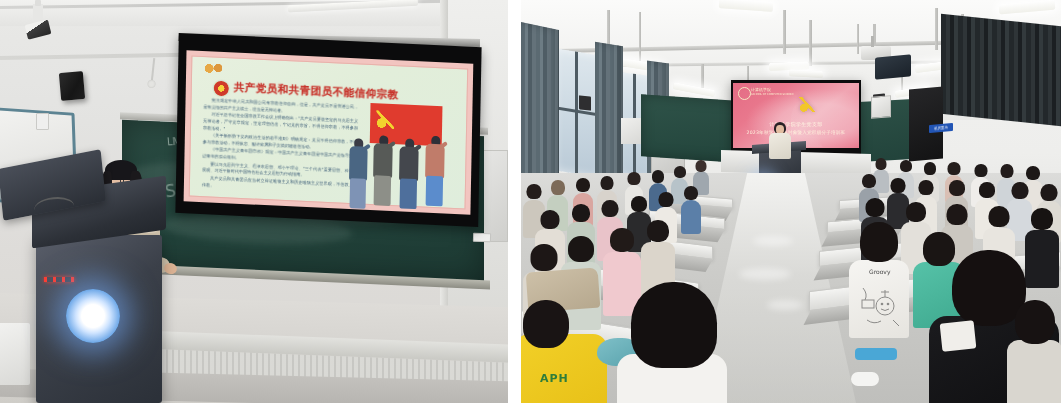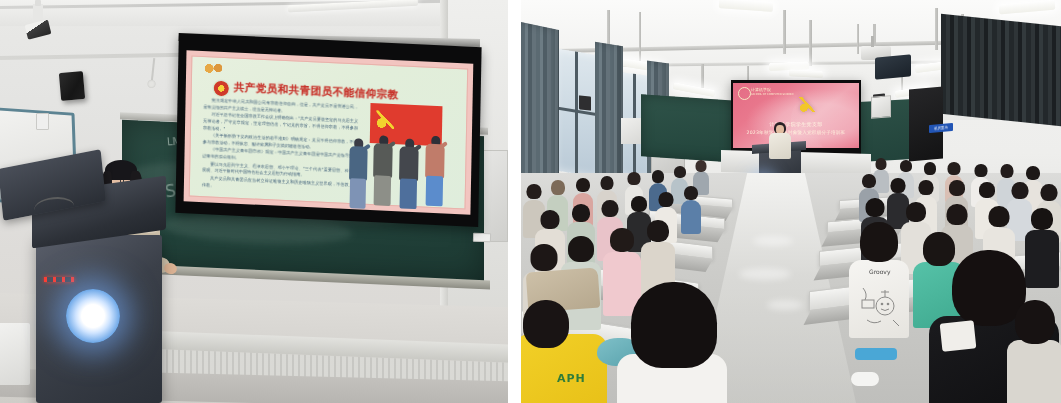--- a/index.html
+++ b/index.html
@@ -806,21 +806,21 @@
         <div class="body" style="top:28px;width:42px;height:70px;background:#dcd7ce;"></div>
         <div class="head" style="width:27px;height:27px;background:#1d1716;"></div>
       </div>
 
     <div class="bag" style="left:6px; top:270px; width:72px; height:40px; transform:rotate(-4deg);"></div>
 
     <div class="stu" style="left:-6px; top:300px; width:92px; height:105px;">
       <div class="body" style="top:34px;width:92px;height:72px;background:linear-gradient(150deg,#f2d028,#e8c118);border-radius:14px 14px 0 0;"></div>
       <div class="head" style="width:46px;height:48px;background:#191414;left:34%;"></div>
     </div>
-    <div class="tee-text" style="left:36px; top:372px; font-size:11px; color:#2f7d3a; font-weight:bold; letter-spacing:1px;">APH</div>
+    <div class="tee-text" style="left:19px; top:372px; font-size:11px; color:#2f7d3a; font-weight:bold; letter-spacing:1px;">APH</div>
     <div class="cloth" style="left:76px; top:338px; width:42px; height:28px;"></div>
     <div class="stu" style="left:96px; top:282px; width:110px; height:122px;">
       <div class="body" style="top:72px;width:110px;height:54px;background:#f3f2ef;border-radius:16px 16px 0 0;"></div>
       <div class="head" style="width:86px;height:86px;background:#141010;left:52%;border-radius:48% 48% 36% 36%;"></div>
     </div>
 
     <div class="desk" style="left:318px; top:198px; width:58px; height:10px; transform:skewY(-4deg);">
         <div class="side"></div>
       </div>
     <div class="desk" style="left:306px; top:218px; width:76px; height:12px; transform:skewY(-5deg);">

